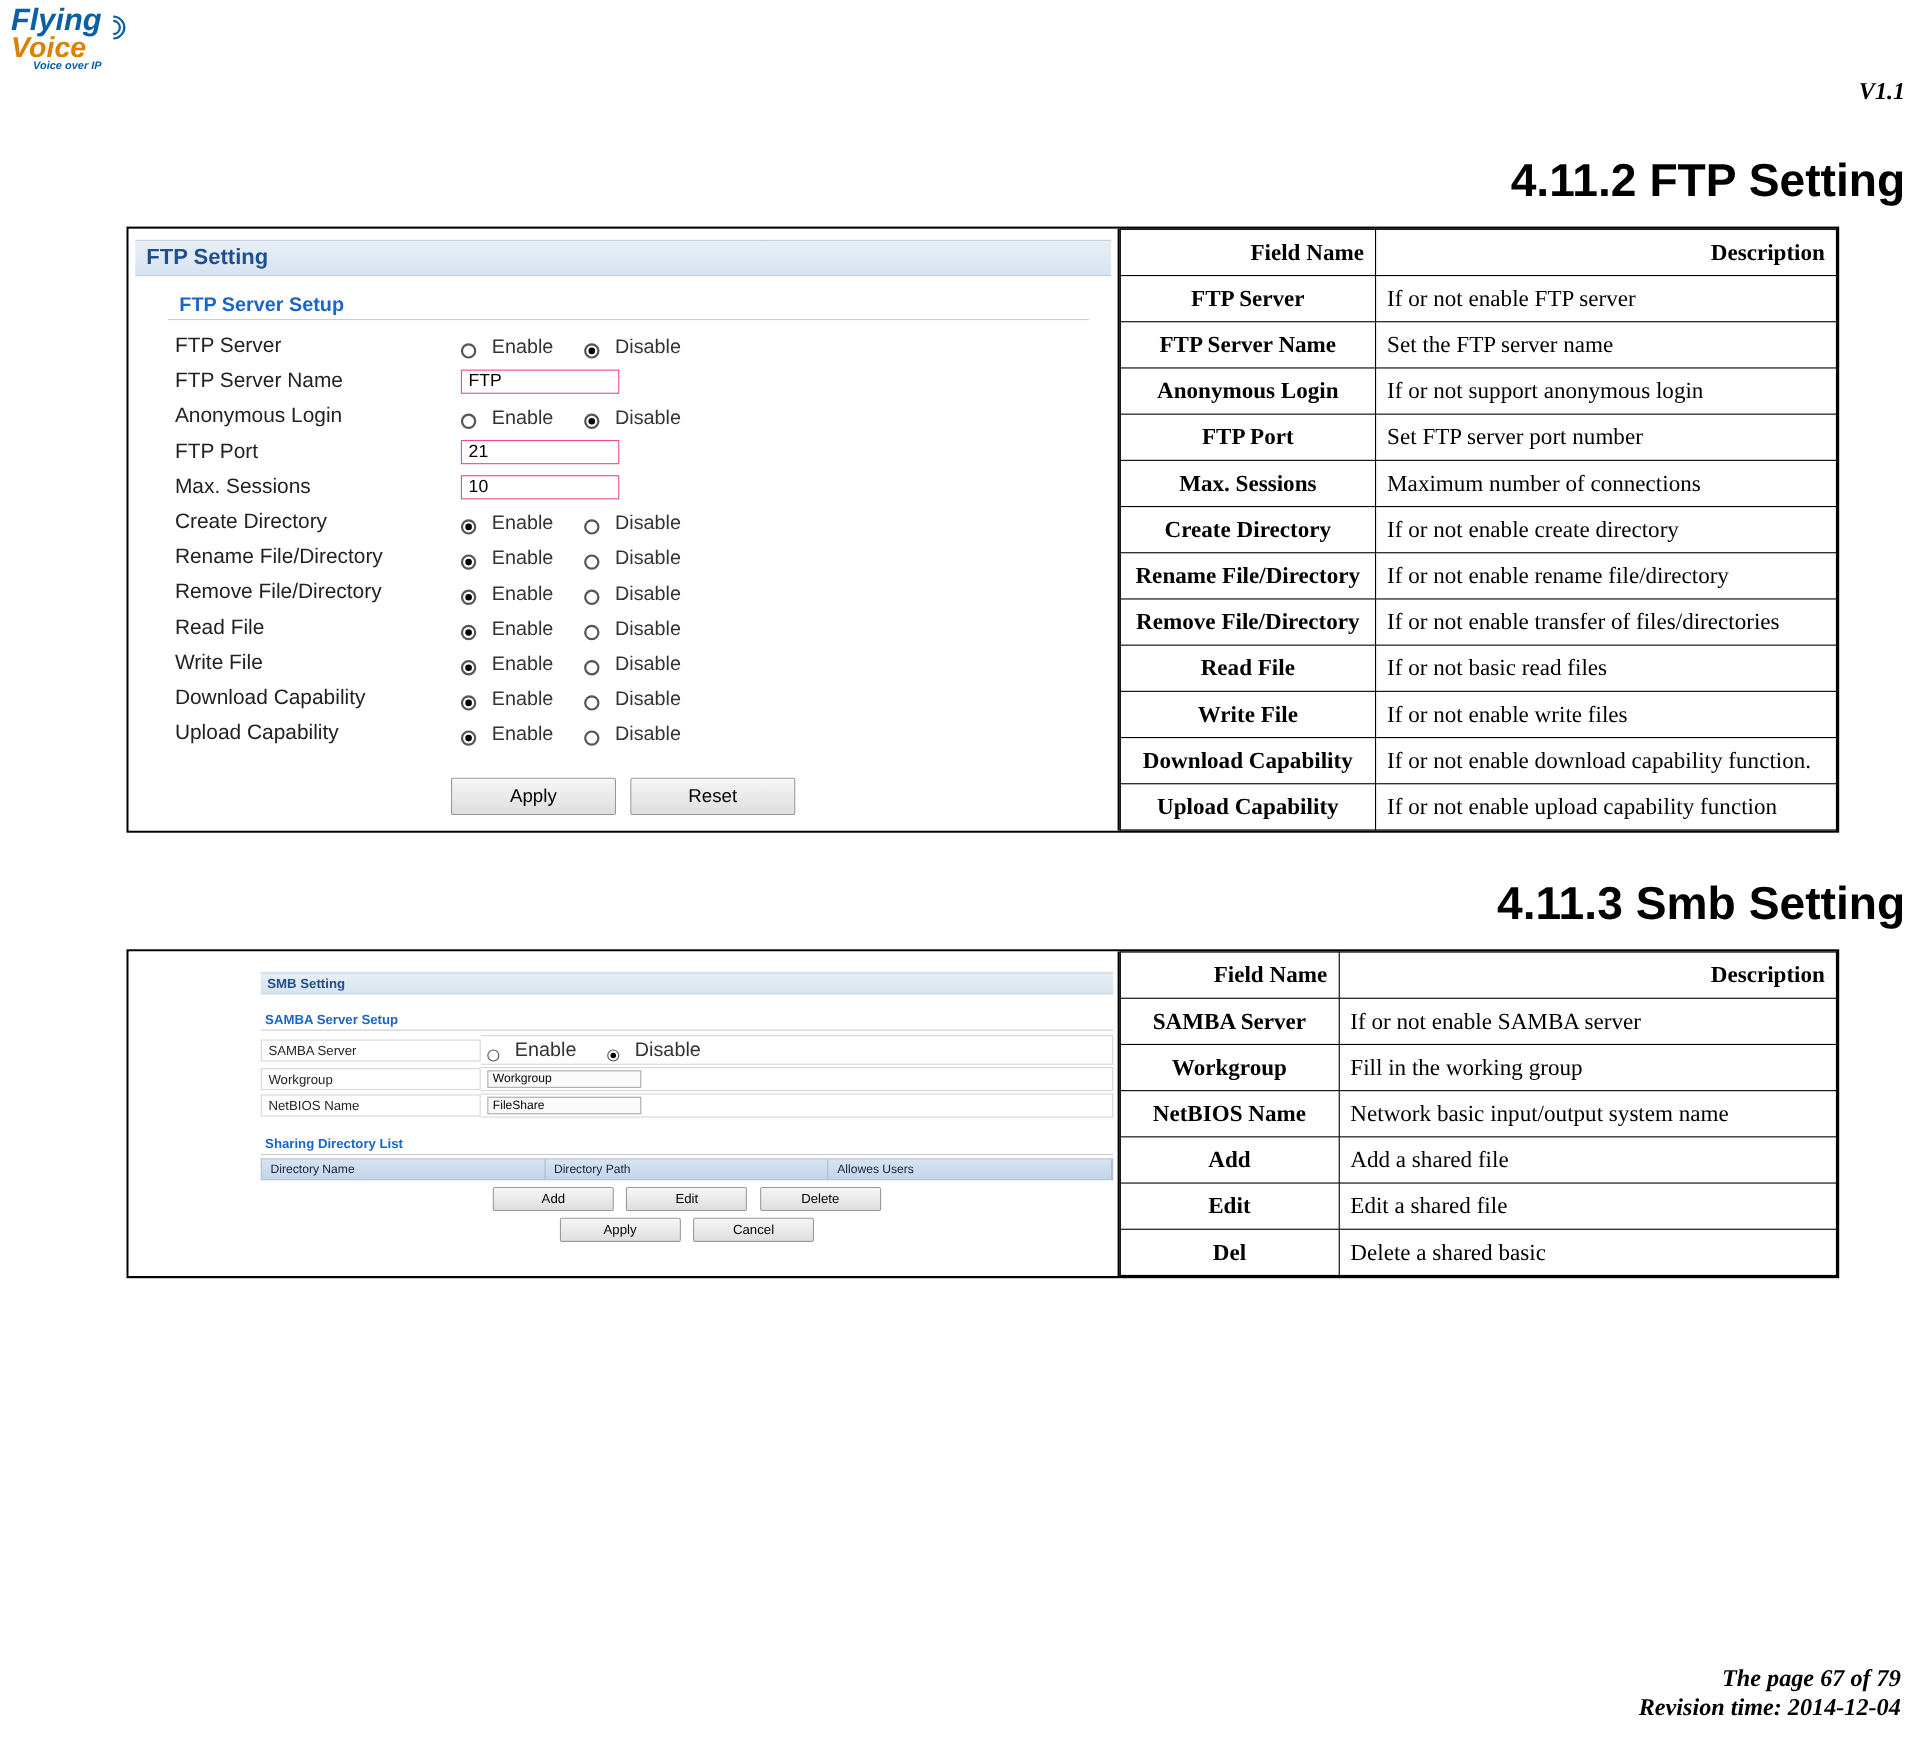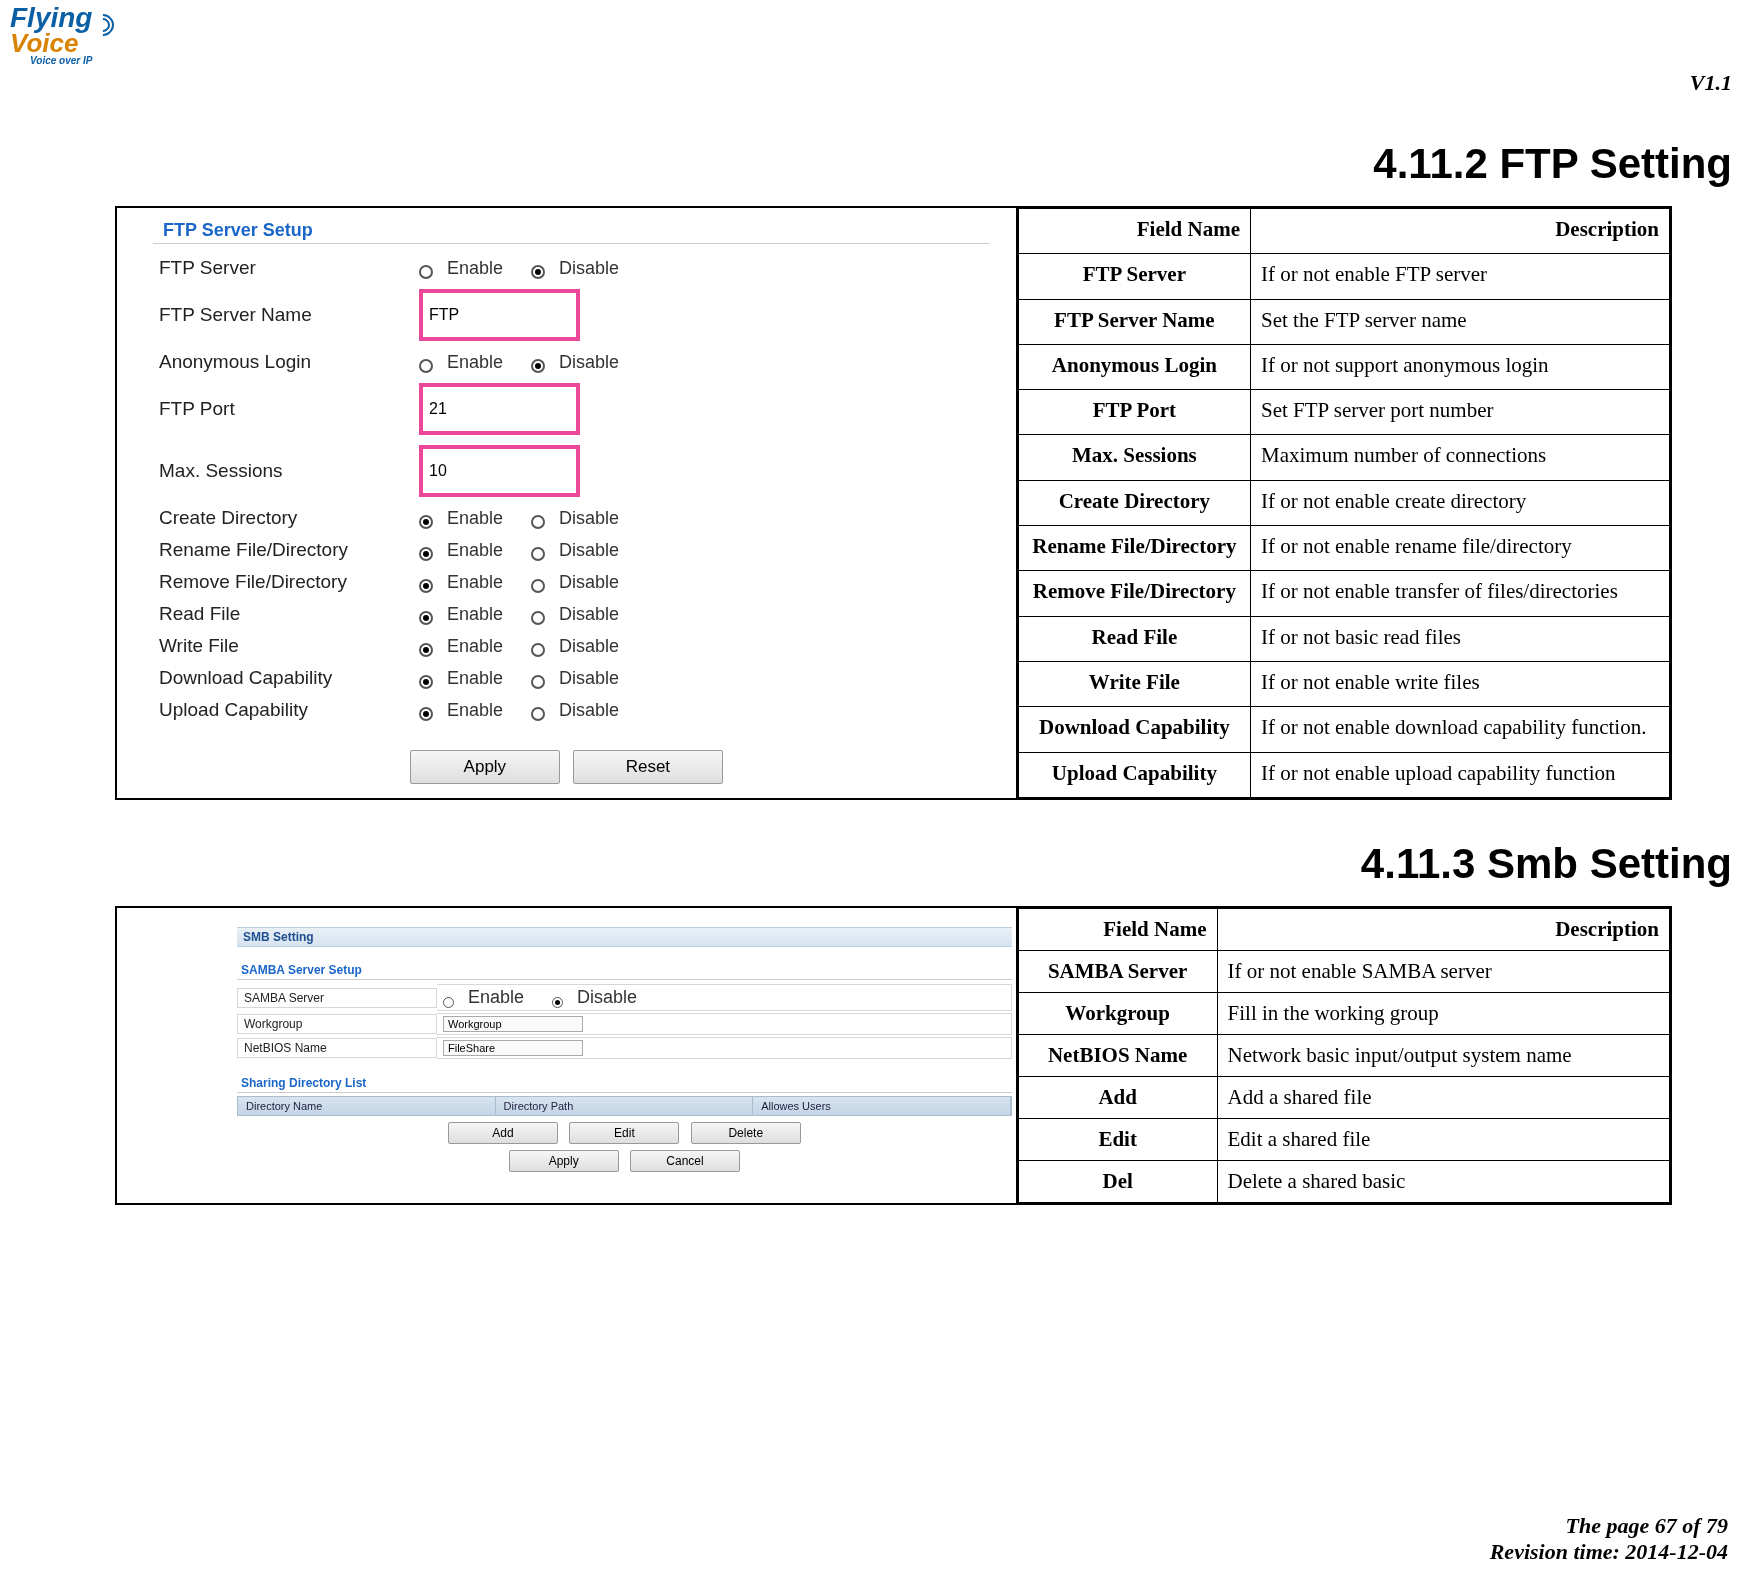--- a/index.html
+++ b/index.html
@@ -128,26 +128,26 @@
   }
   .form-row {
     display: flex;
     align-items: center;
     padding: 5px 20px 5px 36px;
     font-size: 19px;
   }
   .form-row .lab { width: 260px; color: #222;}
   .form-row .ctrl { flex: 0 0 auto; display:flex; align-items:flex-end; gap:10px;}
   .txt {
-    border: 4px solid #ec4899;
+    border: 1px solid #ec4899;
     background: #fff;
     font-family: Verdana, Arial, sans-serif;
     font-size: 16px;
-    padding: 13px 6px;
-    width: 161px;
+    padding: 1px 6px;
+    width: 144px;
   }
   .radio {
     width: 14px; height: 14px;
     border: 2px solid #555;
     border-radius: 50%;
     display: inline-block;
     position: relative;
     margin-right: 4px;
     vertical-align: middle;
   }
@@ -214,20 +214,21 @@
 </div>
 
 <div class="header-right">
   <div>V1.1</div>
 </div>
 
 <h2 class="section-heading">4.11.2  FTP Setting</h2>
 
 <div class="fig-row">
   <div class="fig-left">
+    <div class="panel-title">FTP Setting</div>
     <div class="group-title">FTP Server Setup</div>
 
     <div class="form-row">
       <span class="lab">FTP Server</span>
       <span class="ctrl">
         <span class="radio"></span>
           <span class="rlabel">Enable</span>
         <span class="radio sel"></span>
           <span class="rlabel">Disable</span>
       </span>

